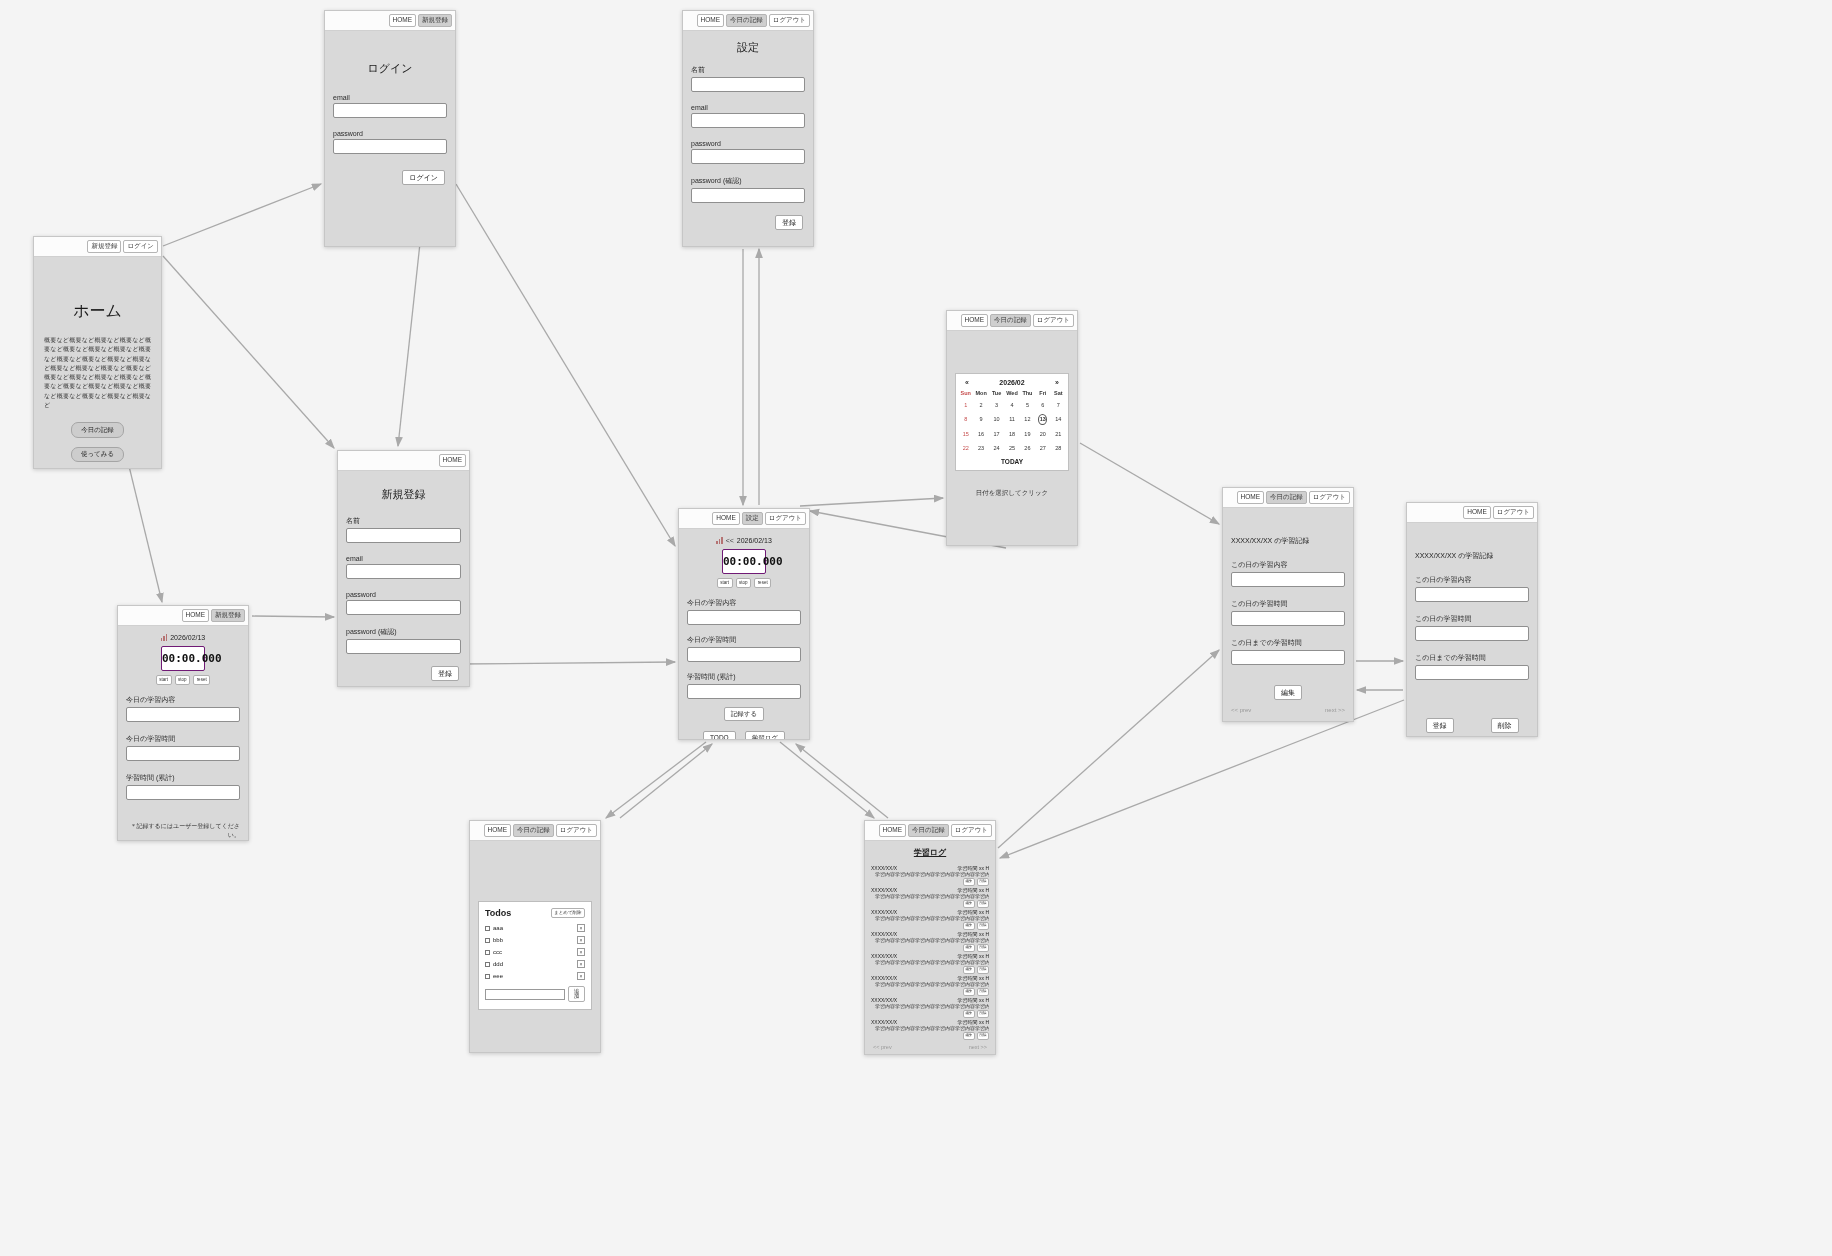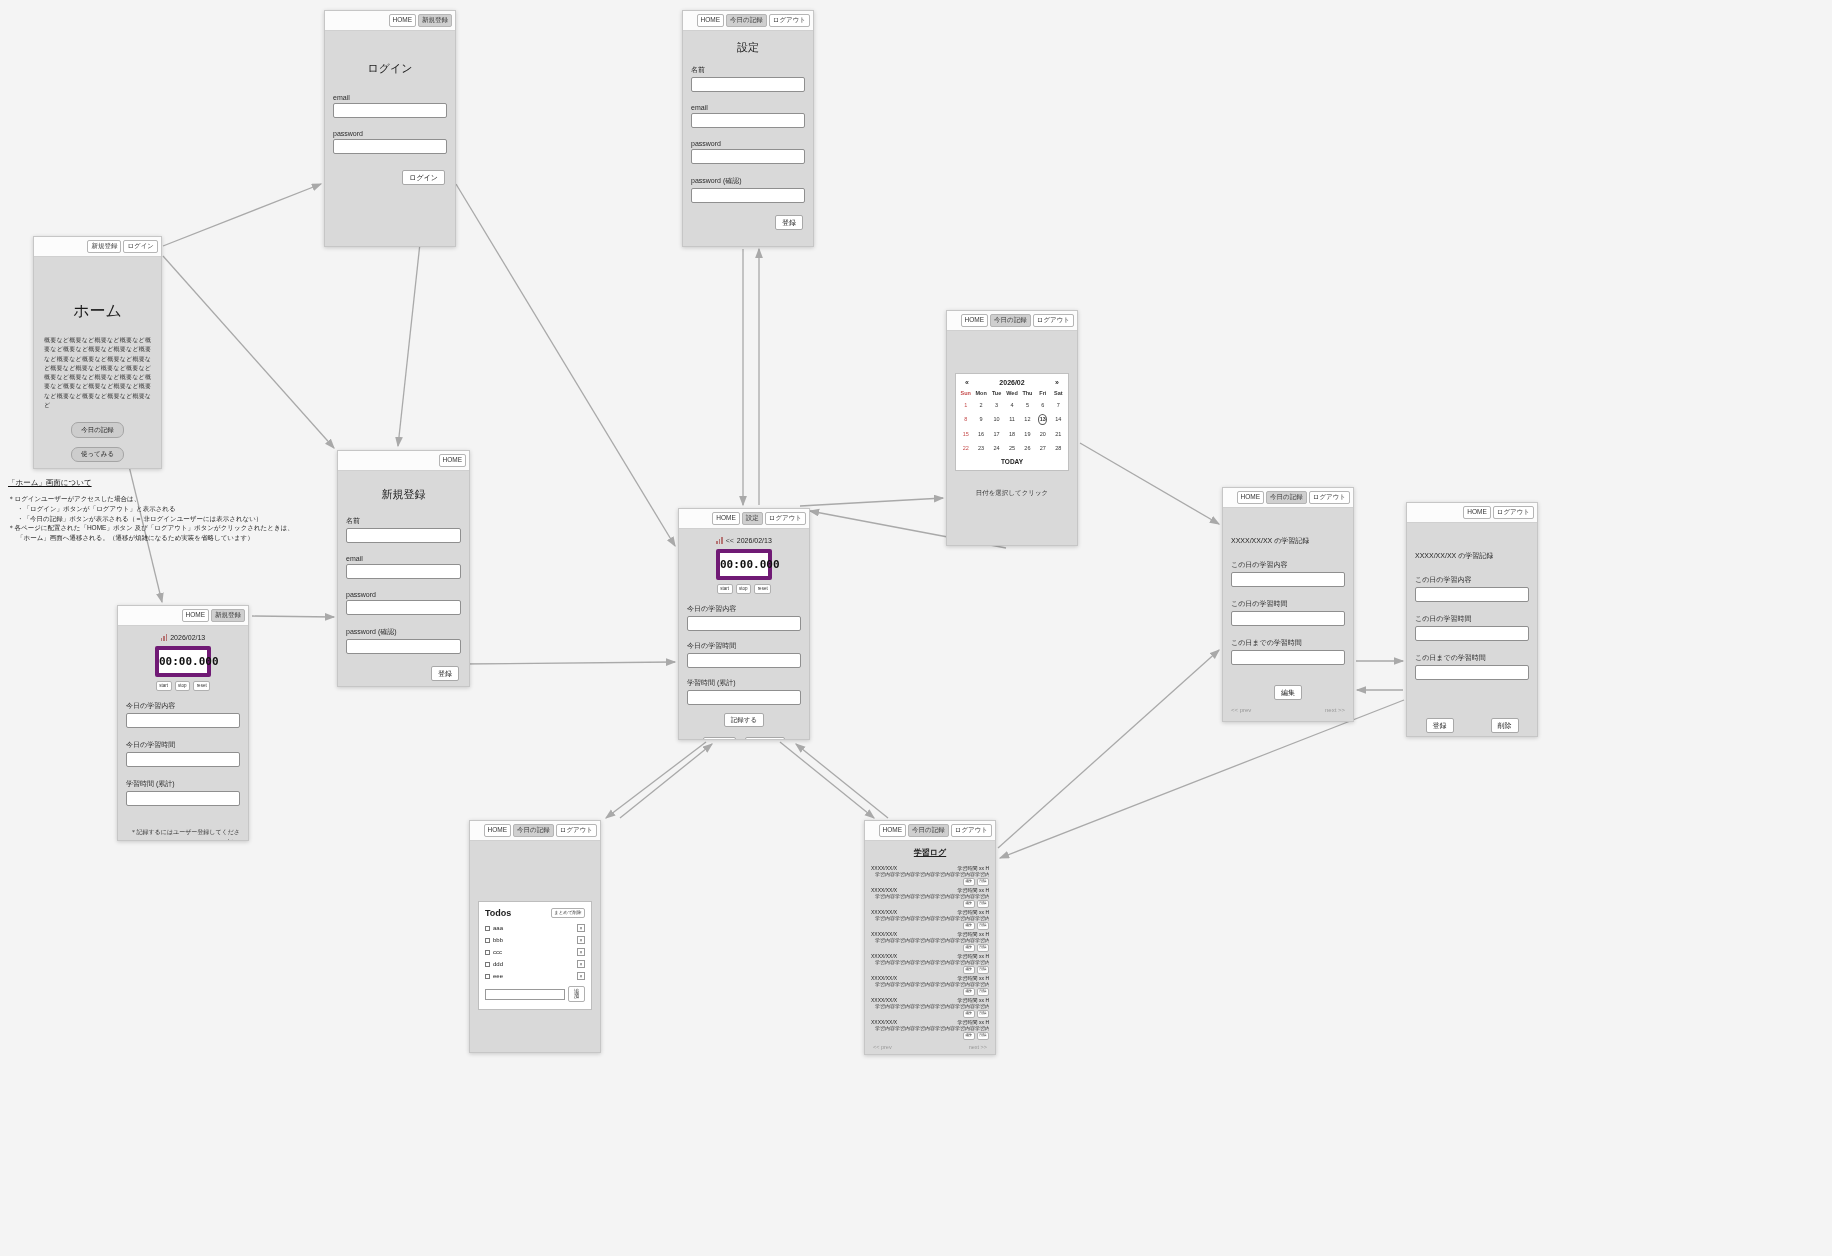--- a/index.html
+++ b/index.html
@@ -33,21 +33,21 @@
           border-radius:7px;color:#222;font-family:inherit;cursor:pointer;}
 
   
   .date-row{display:flex;justify-content:center;align-items:center;gap:3px;font-size:7px;color:#222;margin:8px 0 5px;}
   .date-link{color:#444;}
   .signal-icon{display:inline-flex;align-items:flex-end;gap:1px;}
   .signal-icon i{width:1.5px;background:#b57373;display:block;}
   .signal-icon i:nth-child(1){height:3px;}
   .signal-icon i:nth-child(2){height:5px;}
   .signal-icon i:nth-child(3){height:7px;}
-  .timer-box{width:56px;margin:0 auto;background:#fff;border:4px solid #701a75;border-radius:2px;text-align:right;
+  .timer-box{width:44px;margin:0 auto;background:#fff;border:1px solid #701a75;border-radius:2px;text-align:right;
           font-family:"DejaVu Sans Mono",monospace;font-size:11px;font-weight:bold;padding:5px 0;color:#111;}
   .timer-controls{display:flex;justify-content:center;gap:3px;margin:4px 0 10px;}
   .tiny-btn{font-size:4.5px;line-height:1;padding:1.5px 2.5px;background:#fff;border:1px solid #b0b0b0;
           border-radius:2px;color:#333;font-family:inherit;cursor:pointer;}
   .guest-note{font-size:6px;color:#333;text-align:right;margin:10px 8px 0;}
   .main-footer{display:flex;justify-content:space-between;padding:0 24px;margin-top:10px;}
 
   
   .cal-panel{background:#fff;border:1px solid #c0c0c0;margin:42px 8px 4px;padding:5px 2px 5px;}
   .cal-month-row{display:flex;justify-content:space-between;align-items:center;padding:0 7px;font-size:7px;
@@ -180,28 +180,20 @@
       <button class="nav-btn">ログイン</button>
     </div>
     <div class="screen-title home-title">ホーム</div>
     <div class="home-desc">概要など概要など概要など概要など概要など概要など概要など概要など概要など概要など概要など概要など概要など概要など概要など概要など概要など概要など概要など概要など概要など概要など概要など概要など概要など概要など概要など概要など概要など概要など</div>
     <div class="home-buttons">
       <button class="pill-btn">今日の記録</button>
       <button class="pill-btn">使ってみる</button>
     </div>
   </div>
 
-  <div class="notes">
-    <div class="notes-heading">「ホーム」画面について</div>
-    <div class="notes-line">＊ログインユーザーがアクセスした場合は、</div>
-    <div class="notes-line indent">・「ログイン」ボタンが「ログアウト」と表示される</div>
-    <div class="notes-line indent">・「今日の記録」ボタンが表示される（＝ 非ログインユーザーには表示されない）</div>
-    <div class="notes-line">＊各ページに配置された「HOME」ボタン 及び「ログアウト」ボタンがクリックされたときは、</div>
-    <div class="notes-line indent">「ホーム」画面へ遷移される。（遷移が煩雑になるため実装を省略しています）</div>
-  </div>
 
   <div class="screen" style="left:337px;top:450px;width:133px;height:237px">
     <div class="screen-header">
       <button class="nav-btn">HOME</button>
     </div>
     <div class="screen-title" style="margin:16px 0 14px">新規登録</div>
     <div class="field">
       <div class="field-label">名前</div>
       <div class="field-input"></div>
     </div>

